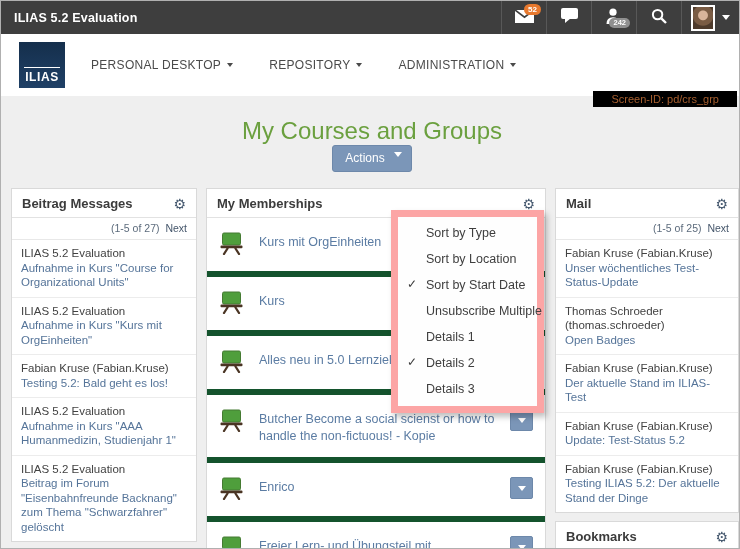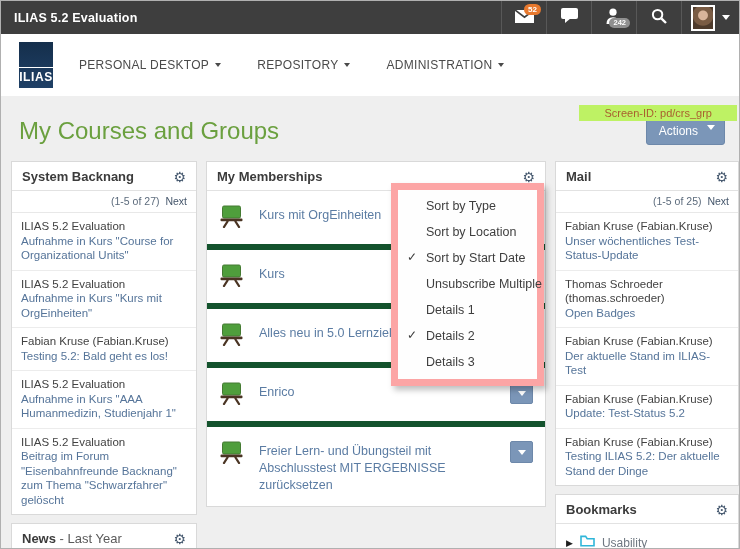--- a/index.html
+++ b/index.html
@@ -16,27 +16,27 @@
   .icon-cell { width:45px; height:100%; display:flex; align-items:center; justify-content:center; border-left:1px solid #585858; position:relative; cursor:pointer; }
   .icon-cell.avatar-cell { width:58px; gap:7px; }
   .badge-orange { position:absolute; top:3px; right:5px; background:#e8792e; color:#fff; font-size:8px; font-weight:bold; border-radius:8px; padding:1.5px 4px; line-height:1; }
   .badge-gray { position:absolute; bottom:6px; right:6px; background:#8f8f8f; color:#fff; font-size:7.5px; font-weight:bold; border-radius:7px; padding:1.5px 4px; line-height:1; }
   .avatar { width:24px; height:26px; border:2px solid #fff; background:
       radial-gradient(circle at 50% 38%, #d8b49a 0 26%, #7a5c44 32% 58%, #4e3b2c 64%);
       background-color:#8d9aa5; }
   .caret-w { width:0; height:0; border-left:4px solid transparent; border-right:4px solid transparent; border-top:5px solid #fff; }
   
   .navbar { height:62px; background:#fff; display:flex; align-items:center; padding:0 18px; }
-  .logo { width:34px; height:46px; background:linear-gradient(#152f4c,#1f4066); display:flex; align-items:flex-end; justify-content:center; margin-right:26px; cursor:pointer; }
+  .logo { width:46px; height:46px; background:linear-gradient(#152f4c,#1f4066); display:flex; align-items:flex-end; justify-content:center; margin-right:26px; cursor:pointer; }
   .logo span { color:#fff; font-weight:bold; font-size:12px; letter-spacing:.6px; border-top:1px solid #fff; padding:2px 1px 4px; }
   .nav-item { display:flex; align-items:center; gap:6px; margin-right:36px; font-size:12px; color:#4a4a4a; letter-spacing:.3px; cursor:pointer; }
   .caret-d { width:0; height:0; border-left:3.5px solid transparent; border-right:3.5px solid transparent; border-top:4.5px solid #4a4a4a; }
-  .screen-id { position:absolute; top:104px; right:2px; background:#bef264; color:#a85f2f; font-size:11px; padding:2px 25px; z-index:6; }
-  
-  .page-head { display:flex; justify-content:space-between; align-items:center; padding:21px 14px 16px 18px; }
+  .screen-id { position:absolute; top:90px; right:2px; background:#000000; color:#a85f2f; font-size:11px; padding:2px 18px; z-index:6; }
+  
+  .page-head { display:flex; justify-content:space-between; align-items:center; padding:21px 14px 16px 18px;flex-direction:column; }
   .page-title { color:#6ba03f; font-size:24px; font-weight:400; }
   .actions-btn { background:#7b96b8; border:1px solid #6d88aa; border-radius:3px; color:#fff; font-size:12px; padding:5px 9px 6px 12px; display:flex; align-items:flex-start; gap:9px; cursor:pointer; }
   .actions-btn .caret-w { border-top-color:#fff; margin-top:1px; }
   
   .cols { display:flex; gap:9px; padding:0 3px 0 10px; align-items:flex-start; }
   .col-left { width:186px; flex:none; }
   .col-mid { width:340px; flex:none; }
   .col-right { width:184px; flex:none; }
   .panel { background:#fff; border:1px solid #d9d9d9; margin-bottom:8px; position:relative; }
   .panel-h { display:flex; justify-content:space-between; align-items:center; padding:7px 10px 6px; border-bottom:1px solid #e2e2e2; }
@@ -141,21 +141,21 @@
       <span class="caret-w"></span>
     </div>
   </div>
 
   <div class="cols">
 
     <div class="col-left">
 
       <div class="panel">
         <div class="panel-h">
-          <span class="t">System Backnang</span>
+          <span class="t">Beitrag Messages</span>
           <span class="gear">⚙</span>
         </div>
         <div class="pag">
           <span>(1-5 of 27)</span>
           <span class="nx">Next</span>
         </div>
         <div class="feed-item">
           <div class="sender">ILIAS 5.2 Evaluation</div>
           <div class="subject">Aufnahme in Kurs "Course for Organizational Units"</div>
         </div>
@@ -235,20 +235,31 @@
           <span class="m-btn">
               <span class="caret-w"></span>
             </span>
         </div>
         <div class="m-row">
           <span class="course-icon"><svg width="25" height="23" viewBox="0 0 25 23">
                 <rect x="3.5" y="1" width="18" height="12" rx="1.5" fill="#4f9e3c" stroke="#457a32"></rect>
                 <rect x="1.5" y="13.5" width="22" height="2.8" rx="1" fill="#4a3423"></rect>
                 <path d="M8.5 16.5 L5 22 M16.5 16.5 L20 22" stroke="#4a3423" stroke-width="2.3" stroke-linecap="round"></path>
               </svg></span>
+          <span class="m-label">Butcher Become a social scienst or how to handle the non-fictuous! - Kopie</span>
+          <span class="m-btn">
+              <span class="caret-w"></span>
+            </span>
+        </div>
+        <div class="m-row">
+          <span class="course-icon"><svg width="25" height="23" viewBox="0 0 25 23">
+                <rect x="3.5" y="1" width="18" height="12" rx="1.5" fill="#4f9e3c" stroke="#457a32"></rect>
+                <rect x="1.5" y="13.5" width="22" height="2.8" rx="1" fill="#4a3423"></rect>
+                <path d="M8.5 16.5 L5 22 M16.5 16.5 L20 22" stroke="#4a3423" stroke-width="2.3" stroke-linecap="round"></path>
+              </svg></span>
           <span class="m-label">Enrico</span>
           <span class="m-btn">
               <span class="caret-w"></span>
             </span>
         </div>
         <div class="m-row">
           <span class="course-icon"><svg width="25" height="23" viewBox="0 0 25 23">
                 <rect x="3.5" y="1" width="18" height="12" rx="1.5" fill="#4f9e3c" stroke="#457a32"></rect>
                 <rect x="1.5" y="13.5" width="22" height="2.8" rx="1" fill="#4a3423"></rect>
                 <path d="M8.5 16.5 L5 22 M16.5 16.5 L20 22" stroke="#4a3423" stroke-width="2.3" stroke-linecap="round"></path>

